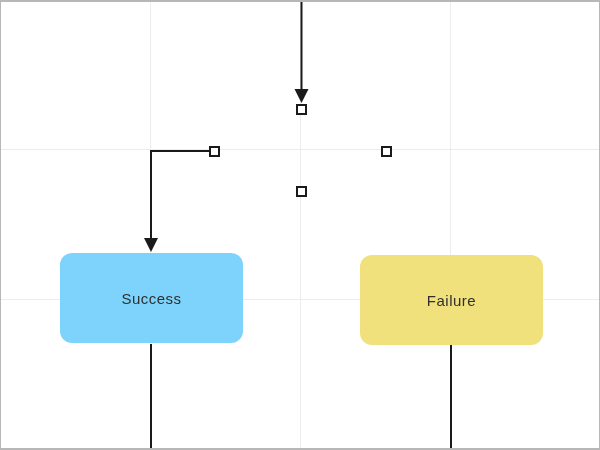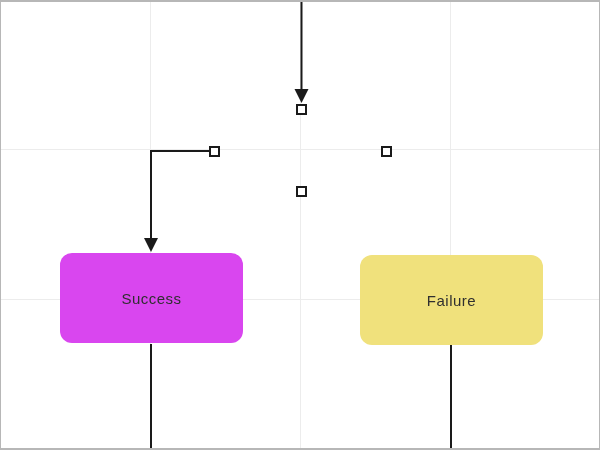--- a/index.html
+++ b/index.html
@@ -83,21 +83,21 @@
 <body>
 
 <div class="canvas">
 
   <div class="gridline v gl-v1"></div>
   <div class="gridline v gl-v2"></div>
   <div class="gridline v gl-v3"></div>
   <div class="gridline h gl-h1"></div>
   <div class="gridline h gl-h2"></div>
 
-  <div class="node node-success" style="background-color: #d946ef;">
+  <div class="node node-success" style="background-color: #7dd3fc;">
     <span class="node-label">Success</span>
   </div>
   <div class="node node-failure" style="background-color: rgb(240, 225, 124);">
     <span class="node-label">Failure</span>
   </div>
 
   <svg class="connector-layer" viewBox="0 0 600 450">
 
     <line x1="301.5" y1="0" x2="301.5" y2="90" stroke-width="2" stroke="#1a1a1a"></line>
     <polygon points="294.5,89 308.5,89 301.5,103" fill="#1a1a1a"></polygon>

